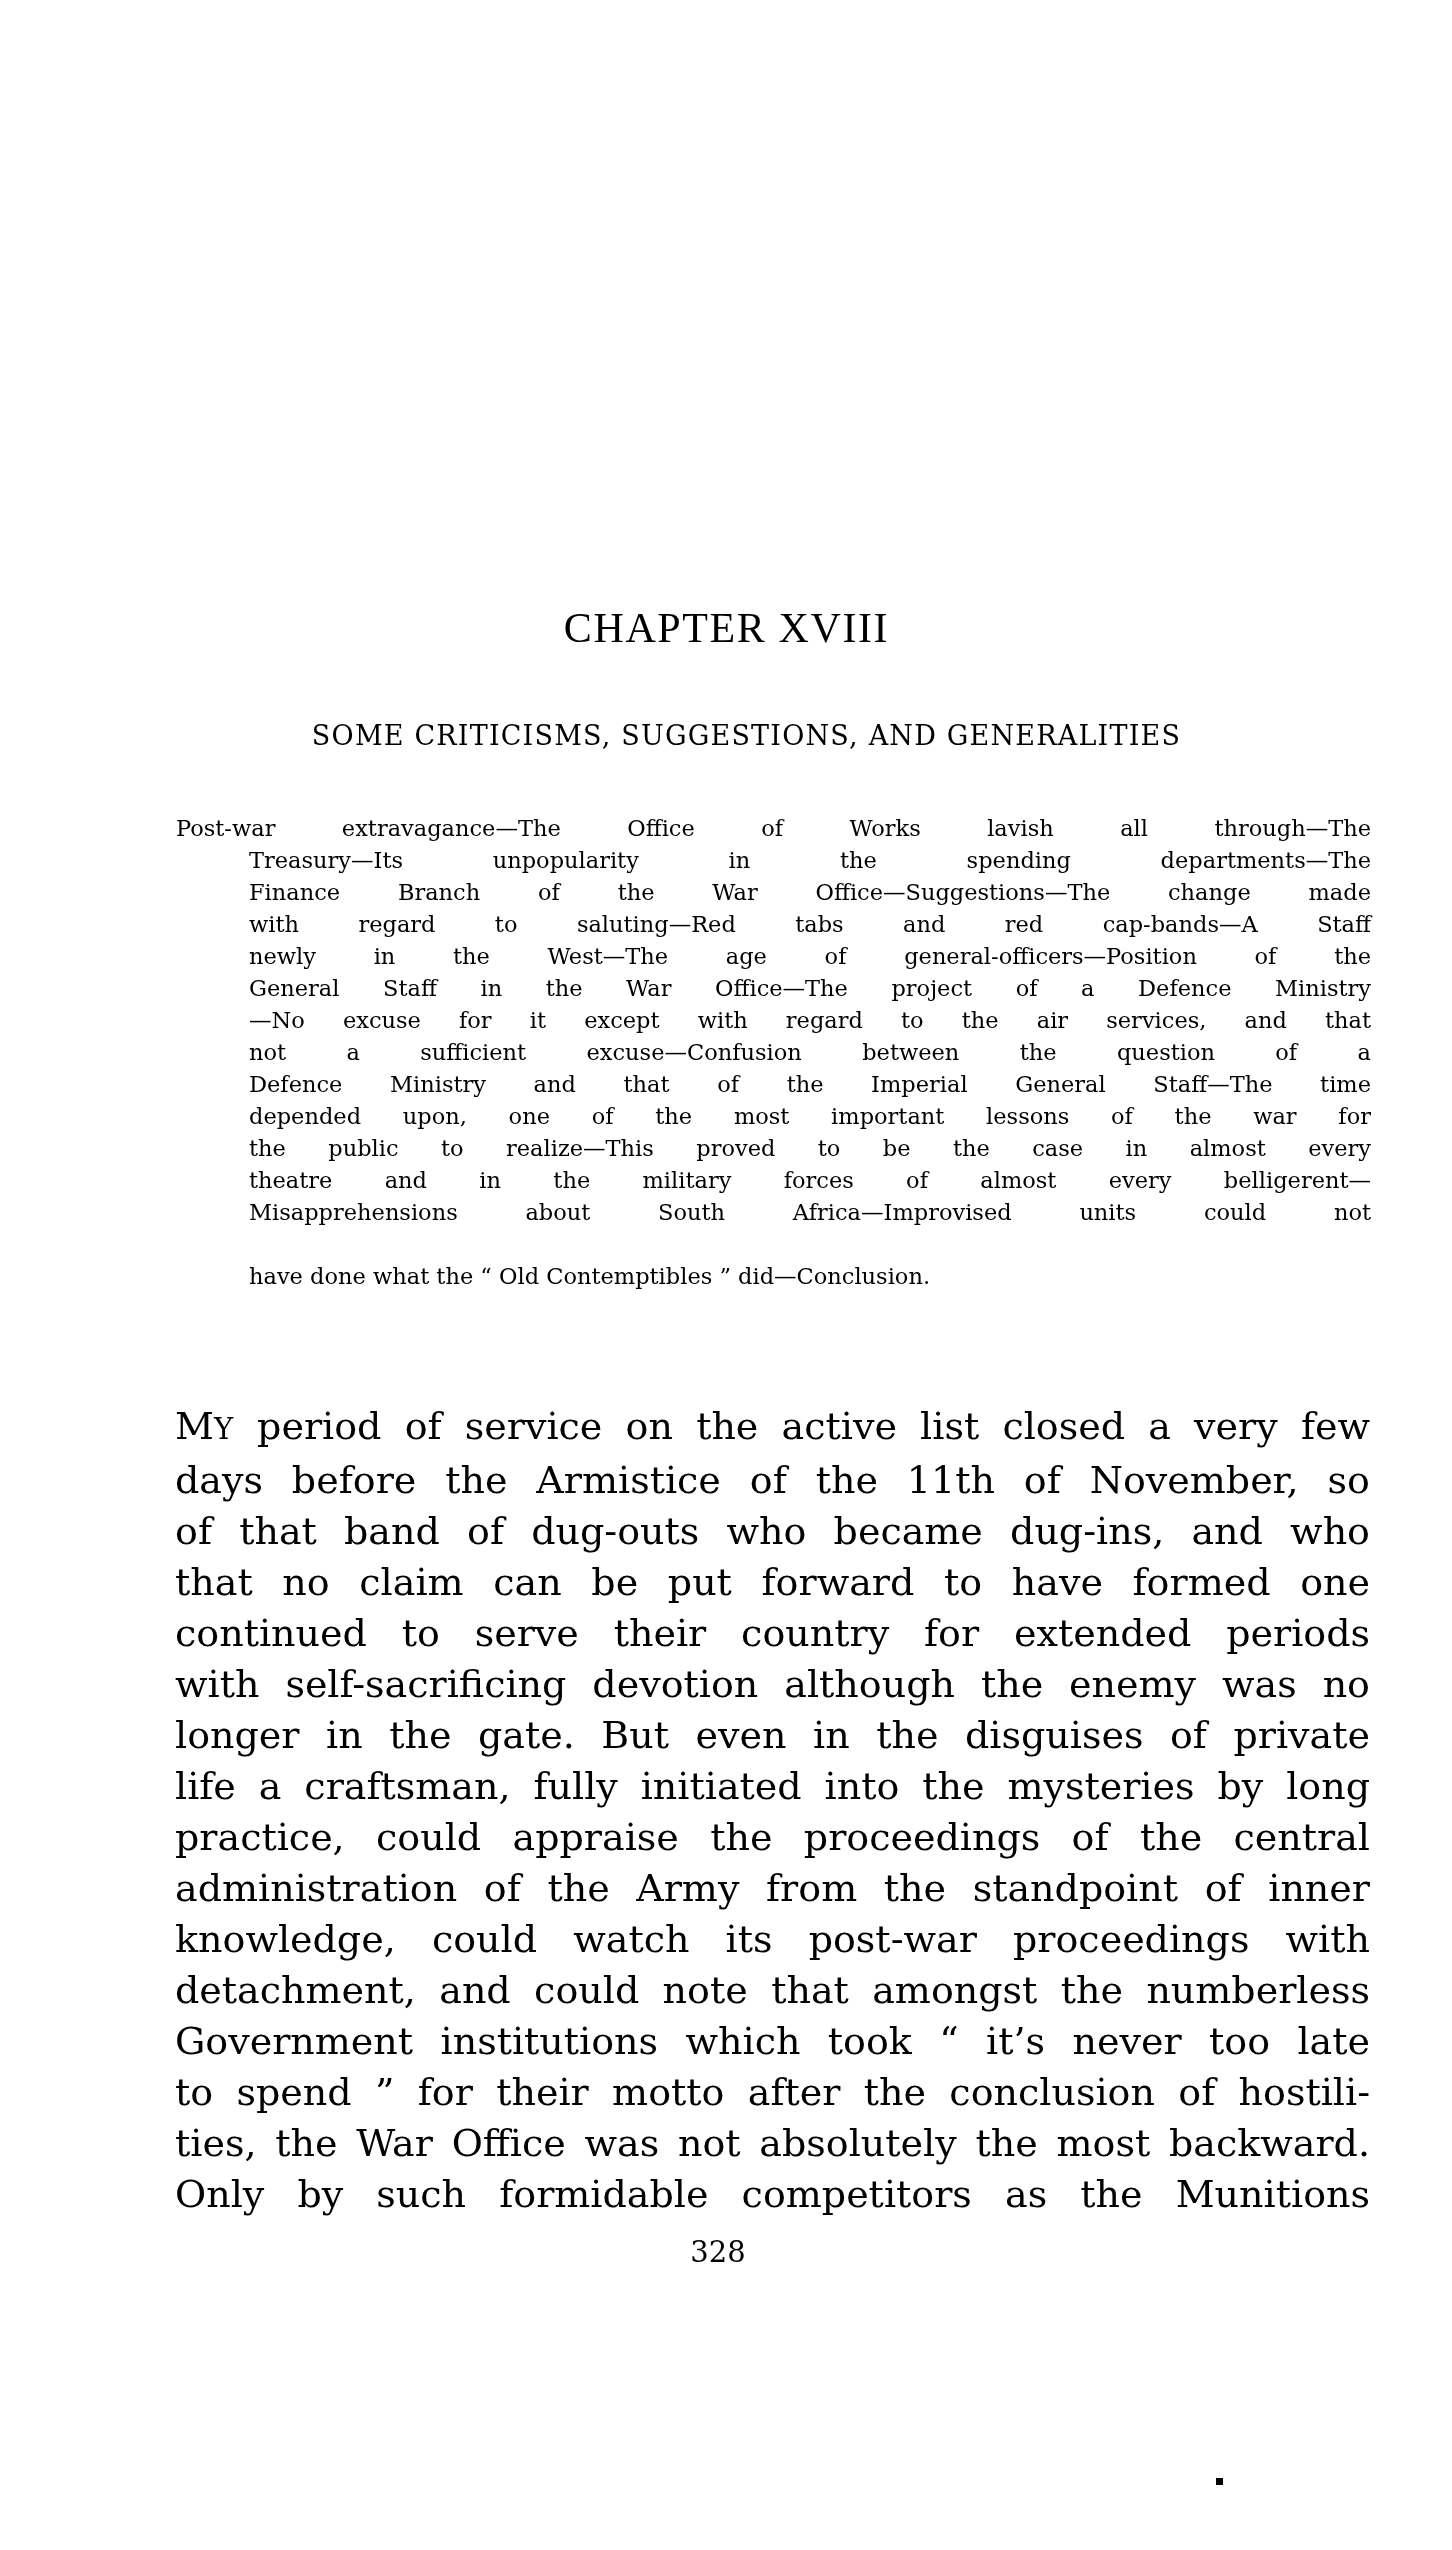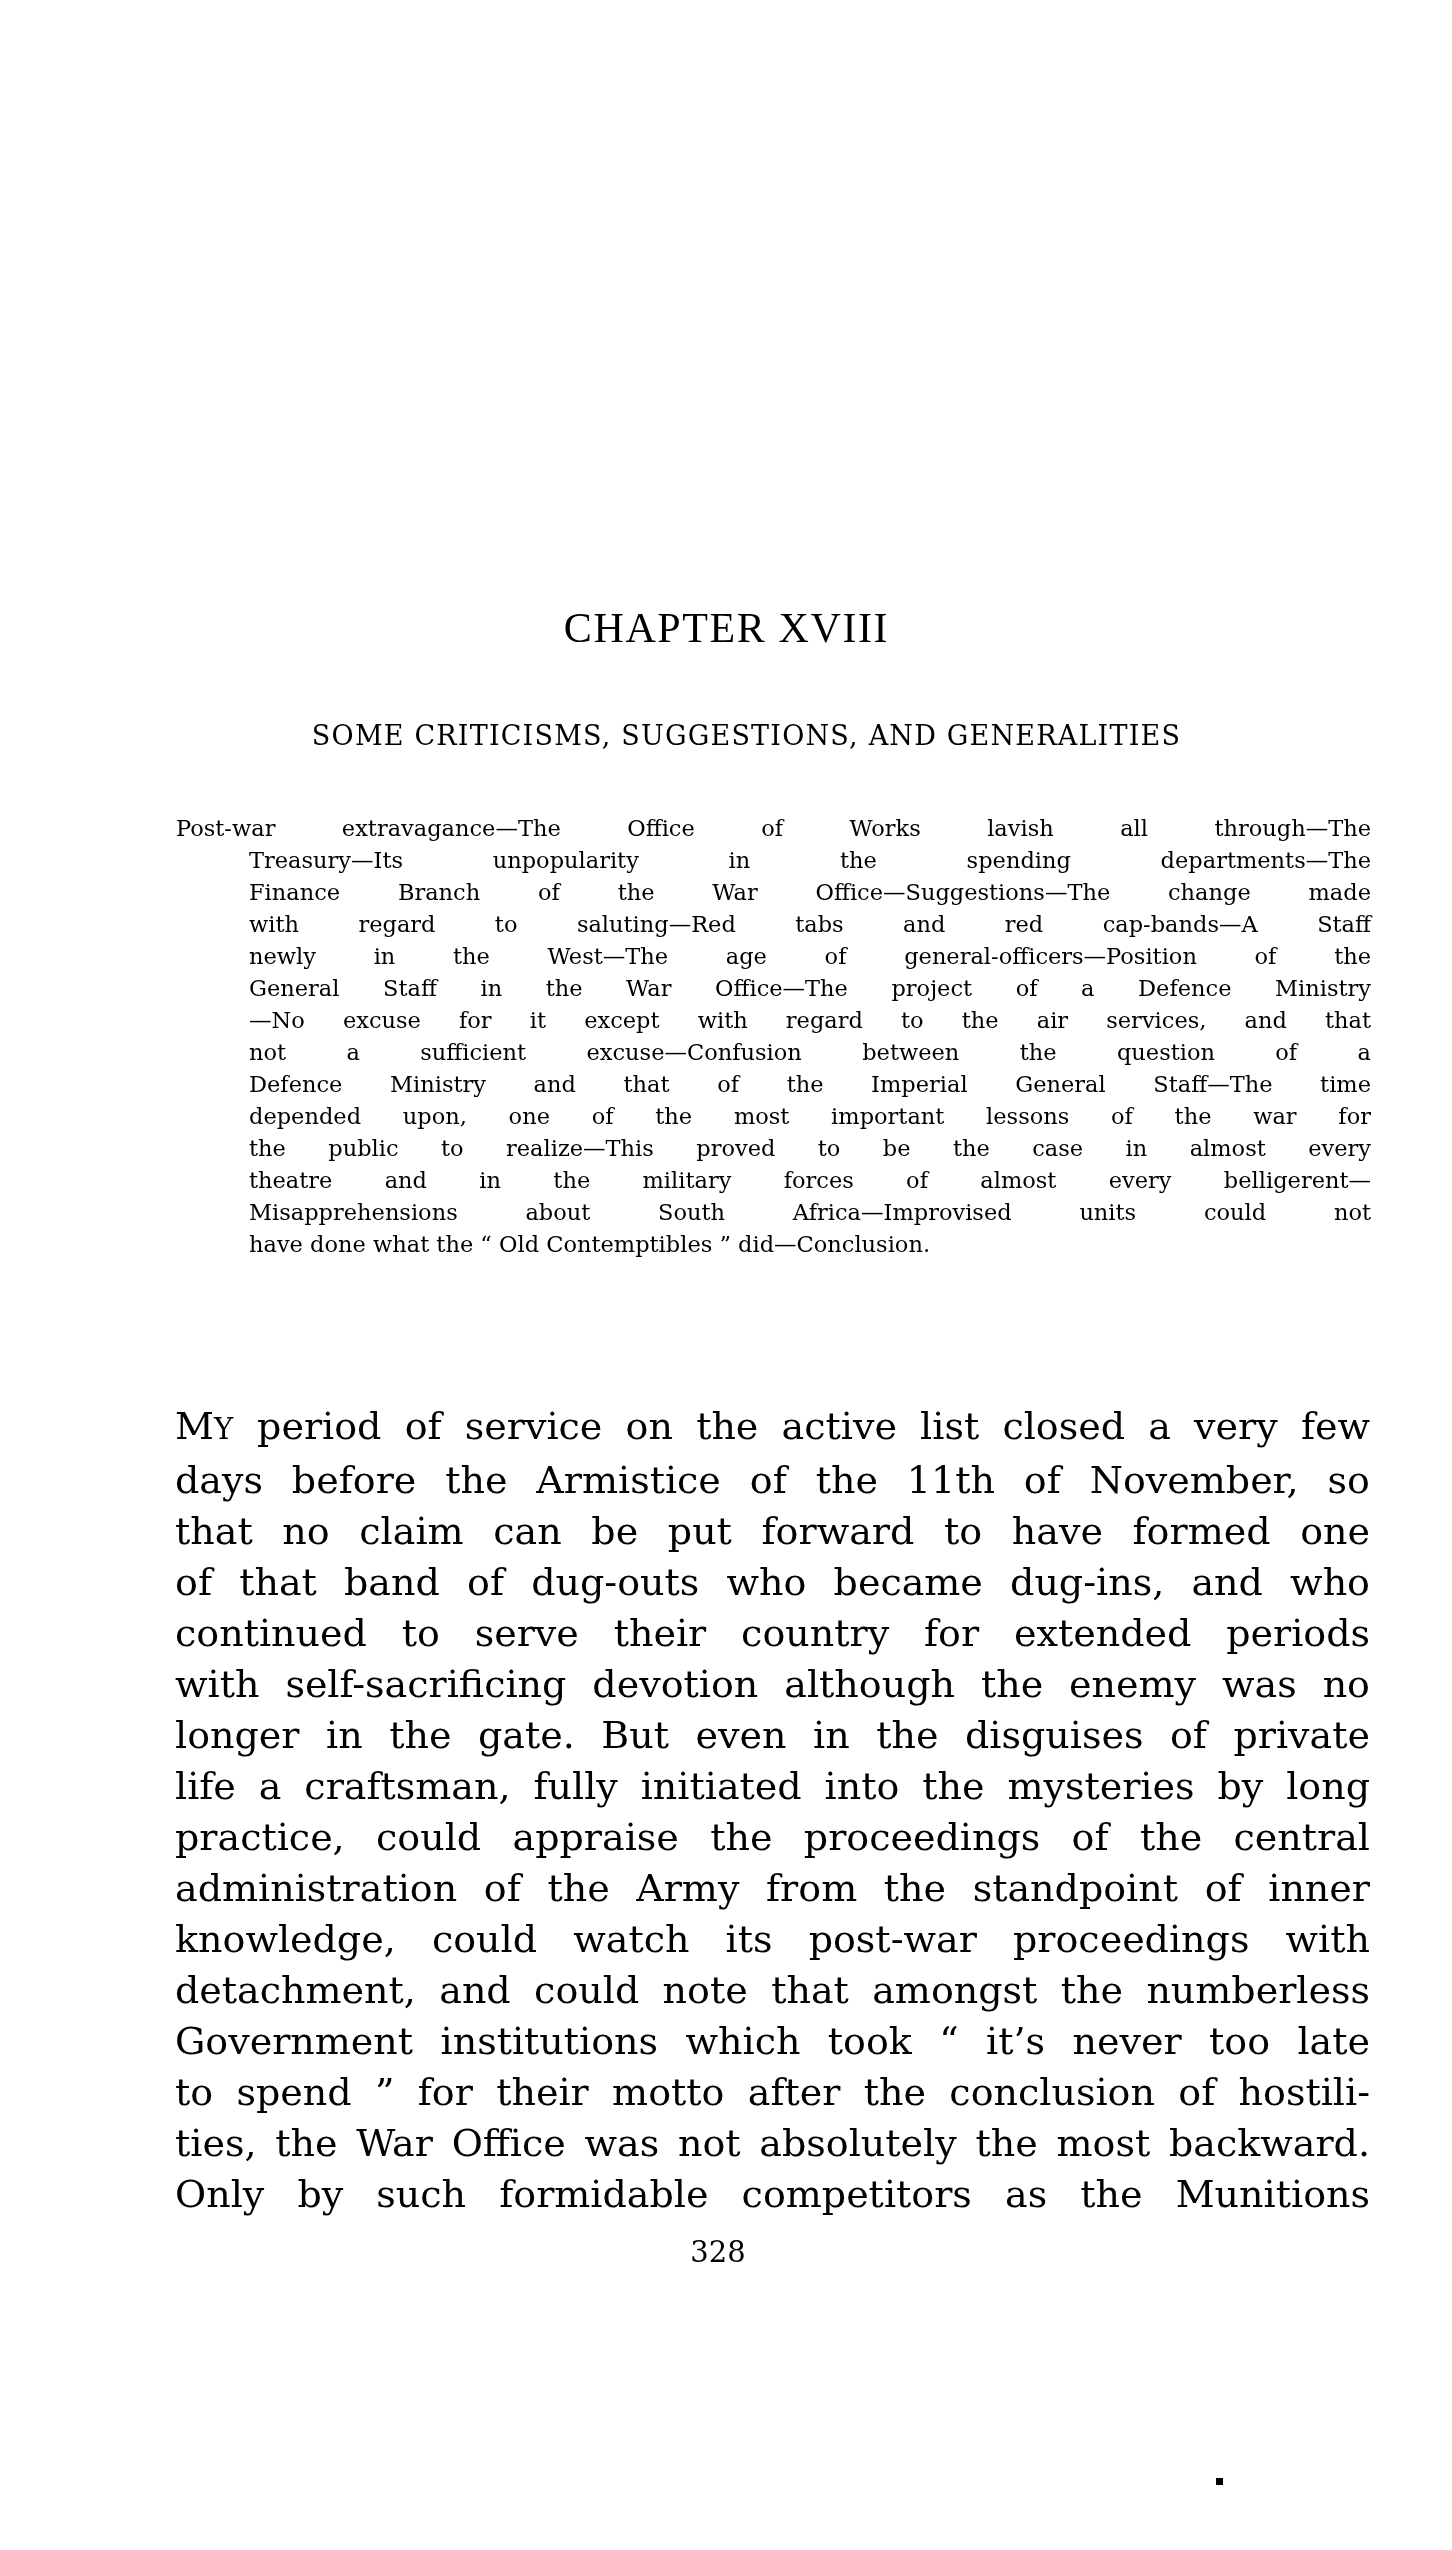--- a/index.html
+++ b/index.html
@@ -3,21 +3,21 @@
 <meta charset="utf-8">
 <style>
   html, body { margin: 0; padding: 0; background: #ffffff; }
   body { width: 1453px; height: 2550px; position: relative; overflow: hidden; color: #000; font-family: "DejaVu Serif", "Liberation Serif", serif; }
   .chapter-title { position: absolute; top: 604px; left: 0; width: 1453px; text-align: center; font-family: "Liberation Serif", serif; font-size: 42px; letter-spacing: 1.6px; line-height: 48px; }
   .chapter-subtitle { position: absolute; top: 720px; left: 0; width: 1453px; text-align: center; font-family: "DejaVu Serif", serif; font-size: 27px; letter-spacing: 1.2px; line-height: 32px; padding-left: 40px; box-sizing: border-box; }
   .summary { position: absolute; top: 812px; left: 176px; width: 1195px; font-family: "DejaVu Serif", serif; font-size: 22.5px; line-height: 32px; }
   .summary .line { display: block; white-space: nowrap; text-align: justify; text-align-last: justify; }
   .summary .line.first { padding-left: 0; }
   .summary .line.indent { padding-left: 73px; }
-  .summary .line.last { text-align-last: left; }
+  .summary .line.last { text-align-last: left; margin-top: 32px; }
   .body-text { position: absolute; top: 1401px; left: 175px; width: 1195px; font-family: "DejaVu Serif", serif; font-size: 38px; line-height: 51px; }
   .body-text .line { display: block; white-space: nowrap; text-align: justify; text-align-last: justify; }
   .smallcap { font-size: 29px; letter-spacing: 0.8px; }
   .page-number { position: absolute; top: 2235px; left: 0; width: 1436px; text-align: center; font-family: "DejaVu Serif", serif; font-size: 29px; line-height: 35px; }
   .scan-dot { position: absolute; left: 1216px; top: 2478px; width: 7.2px; height: 7.2px; background: #000; }
 </style>
 </head>
 <body>
 
 <div>
@@ -37,22 +37,22 @@
     <span class="line indent">depended upon, one of the most important lessons of the war for</span>
     <span class="line indent">the public to realize—This proved to be the case in almost every</span>
     <span class="line indent">theatre and in the military forces of almost every belligerent—</span>
     <span class="line indent">Misapprehensions about South Africa—Improvised units could not</span>
     <span class="line indent last">have done what the “ Old Contemptibles ” did—Conclusion.</span>
   </div>
 
   <div class="body-text">
     <span class="line"><span>M</span><span class="smallcap">Y</span><span> period of service on the active list closed a very few</span></span>
     <span class="line">days before the Armistice of the 11th of November, so</span>
+    <span class="line">of that band of dug-outs who became dug-ins, and who</span>
     <span class="line">that no claim can be put forward to have formed one</span>
-    <span class="line">of that band of dug-outs who became dug-ins, and who</span>
     <span class="line">continued to serve their country for extended periods</span>
     <span class="line">with self-sacrificing devotion although the enemy was no</span>
     <span class="line">longer in the gate.  But even in the disguises of private</span>
     <span class="line">life a craftsman, fully initiated into the mysteries by long</span>
     <span class="line">practice, could appraise the proceedings of the central</span>
     <span class="line">administration of the Army from the standpoint of inner</span>
     <span class="line">knowledge, could watch its post-war proceedings with</span>
     <span class="line">detachment, and could note that amongst the numberless</span>
     <span class="line">Government institutions which took “ it’s never too late</span>
     <span class="line">to spend ” for their motto after the conclusion of hostili-</span>

